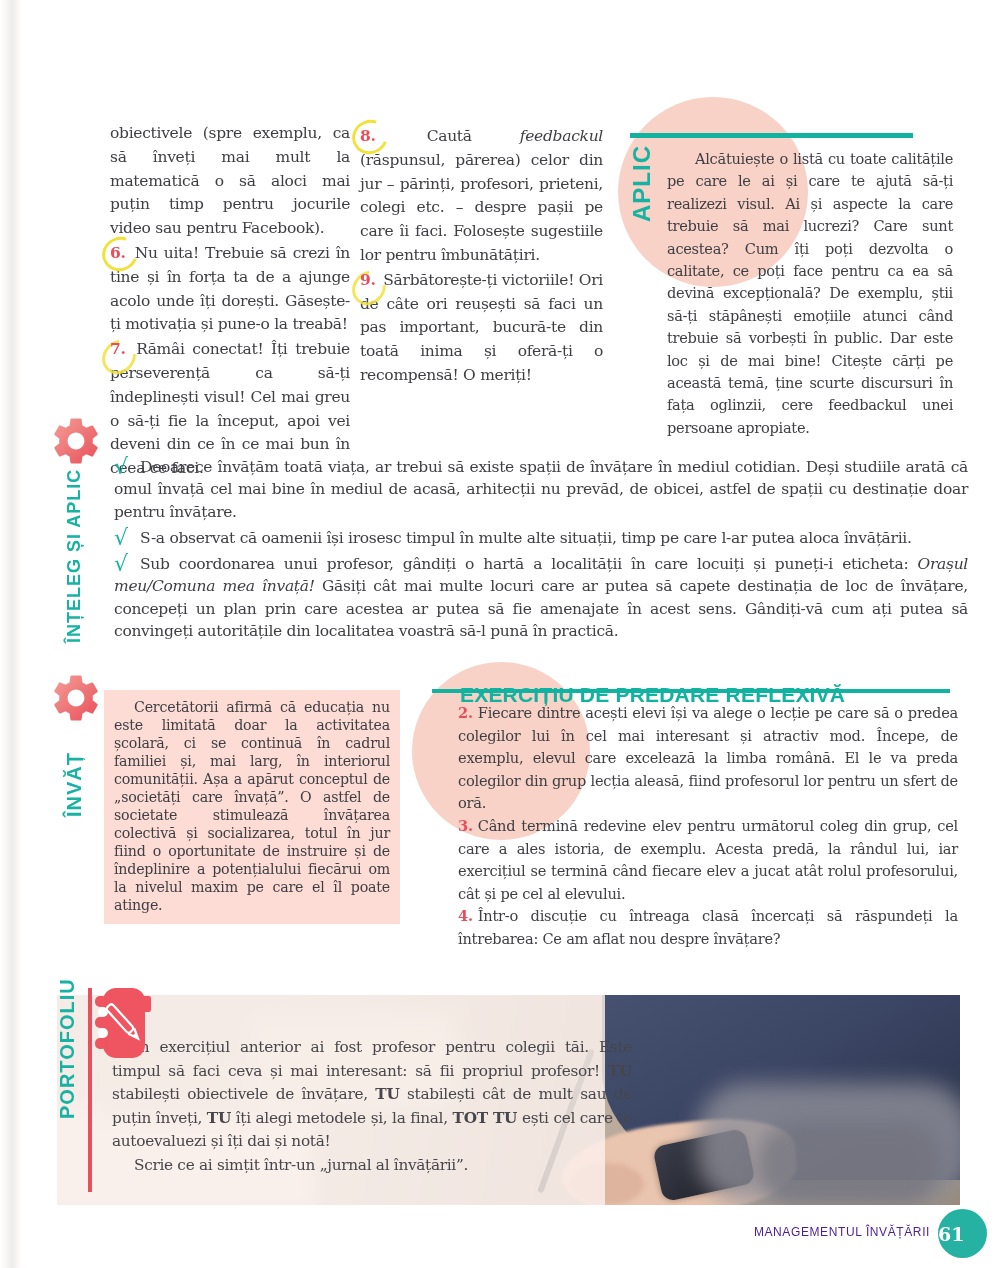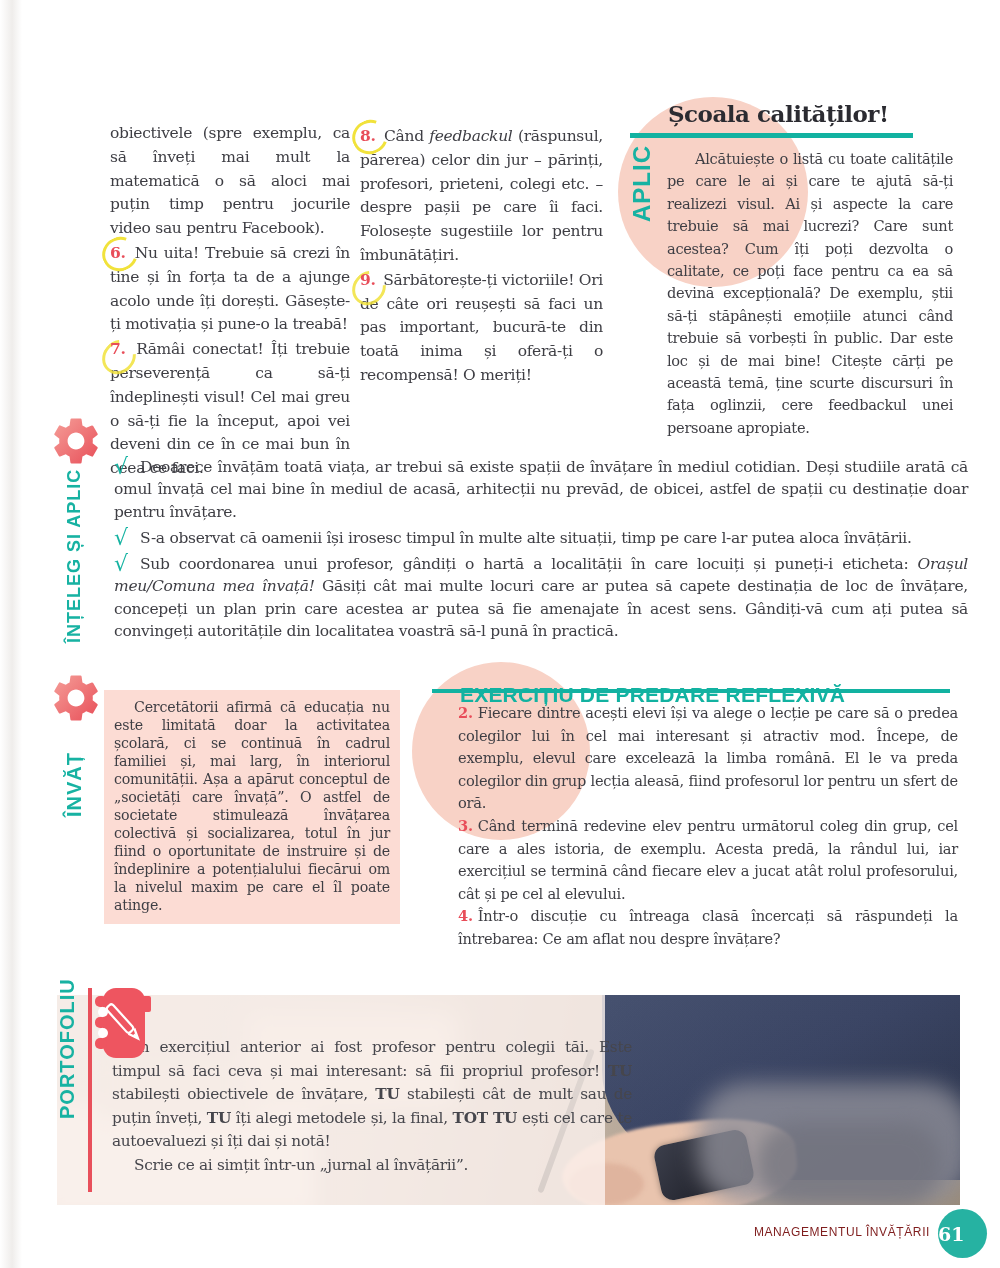--- a/index.html
+++ b/index.html
@@ -65,21 +65,21 @@
   .blur2{left:700px;top:128px;width:185px;height:82px;background:#6f707b;border-radius:40px;filter:blur(9px);opacity:.65;}
   .overlay{left:0;top:0;width:548px;height:100%;background:rgba(253,243,239,0.8);}
   .phototext{position:absolute;left:112px;top:1036px;width:520px;z-index:5;text-align:justify;
              font-size:15.3px;line-height:23.6px;letter-spacing:-0.3px;color:#46464c;}
   .phototext p{margin:0;text-indent:22px;}
   
   .redline{position:absolute;left:88px;top:988px;width:4px;height:204px;background:#e8505b;z-index:6;}
   .pficon{position:absolute;left:93px;top:984px;z-index:7;}
   
   .footer-label{position:absolute;right:70px;top:1225px;font-family:"Liberation Sans",sans-serif;
-                font-size:12px;color:#7f1d1d;letter-spacing:0.6px;}
+                font-size:12px;color:#4c1d95;letter-spacing:0.6px;}
   .badge{position:absolute;left:938px;top:1209px;width:49px;height:49px;border-radius:50%;background:#26b2a2;
          display:flex;align-items:center;justify-content:flex-start;color:#fff;
          font-family:"DejaVu Serif",serif;font-weight:bold;font-size:19px;}
   .gear{position:absolute;width:56px;height:56px;}
 </style>
 </head>
 <body>
 
 <div class="page">
   <div class="edge"></div>
@@ -92,30 +92,29 @@
     </p>
     <p>
       <span class="numwrap"><span class="ring2"></span><span class="rednum">7.</span></span>
       <span>Rămâi conectat! Îți trebuie perseverență ca să-ți îndeplinești visul! Cel mai greu o să-ți fie la început, apoi vei deveni din ce în ce mai bun în ceea ce faci.</span>
     </p>
   </div>
 
   <div class="serifcol" style="left:360px;top:124px;width:243px;">
     <p>
       <span class="numwrap"><span class="ring"></span><span class="rednum">8.</span></span>
-      <span><span>Când </span><span class="i">feedbackul</span><span> (răspunsul, părerea) celor din jur – părinți, profesori, prieteni, colegi etc. – despre pașii pe care îi faci. Folosește sugestiile lor pentru îmbunătățiri.</span></span>
+      <span><span>Caută </span><span class="i">feedbackul</span><span> (răspunsul, părerea) celor din jur – părinți, profesori, prieteni, colegi etc. – despre pașii pe care îi faci. Folosește sugestiile lor pentru îmbunătățiri.</span></span>
     </p>
     <p>
       <span class="numwrap"><span class="ring2"></span><span class="rednum">9.</span></span>
       <span>Sărbătorește-ți victoriile! Ori de câte ori reușești să faci un pas important, bucură-te din toată inima și oferă-ți o recompensă! O meriți!</span>
     </p>
   </div>
 
   <div class="pinkcircle" style="left:618px;top:97px;width:190px;height:190px;"></div>
-  <div class="h-slab" style="left:668px;top:100px;">Școala calităților!</div>
   <div class="underline" style="left:630px;top:133px;width:283px;height:5px;"></div>
   <div class="vlabel" style="left:625px;top:140px;width:34px;height:88px;font-size:24px;">APLIC</div>
   <div class="serifcol" style="left:667px;top:148px;width:286px;font-size:14.6px;line-height:22.4px;">
     <p style="text-indent:28px;">Alcătuiește o listă cu toate calitățile pe care le ai și care te ajută să-ți realizezi visul. Ai și aspecte la care trebuie să mai lucrezi? Care sunt acestea? Cum îți poți dezvolta o calitate, ce poți face pentru ca ea să devină excepțională? De exemplu, știi să-ți stăpânești emoțiile atunci când trebuie să vorbești în public. Dar este loc și de mai bine! Citește cărți pe această temă, ține scurte discursuri în fața oglinzii, cere feedbackul unei persoane apropiate.</p>
   </div>
 
   <svg class="gear" style="left:48px;top:413px;" viewBox="0 0 24 24">
     <defs>
         <linearGradient id="gr1" x1="0" y1="0" x2="1" y2="1">
       <stop offset="0" stop-color="#f59e98"></stop>

